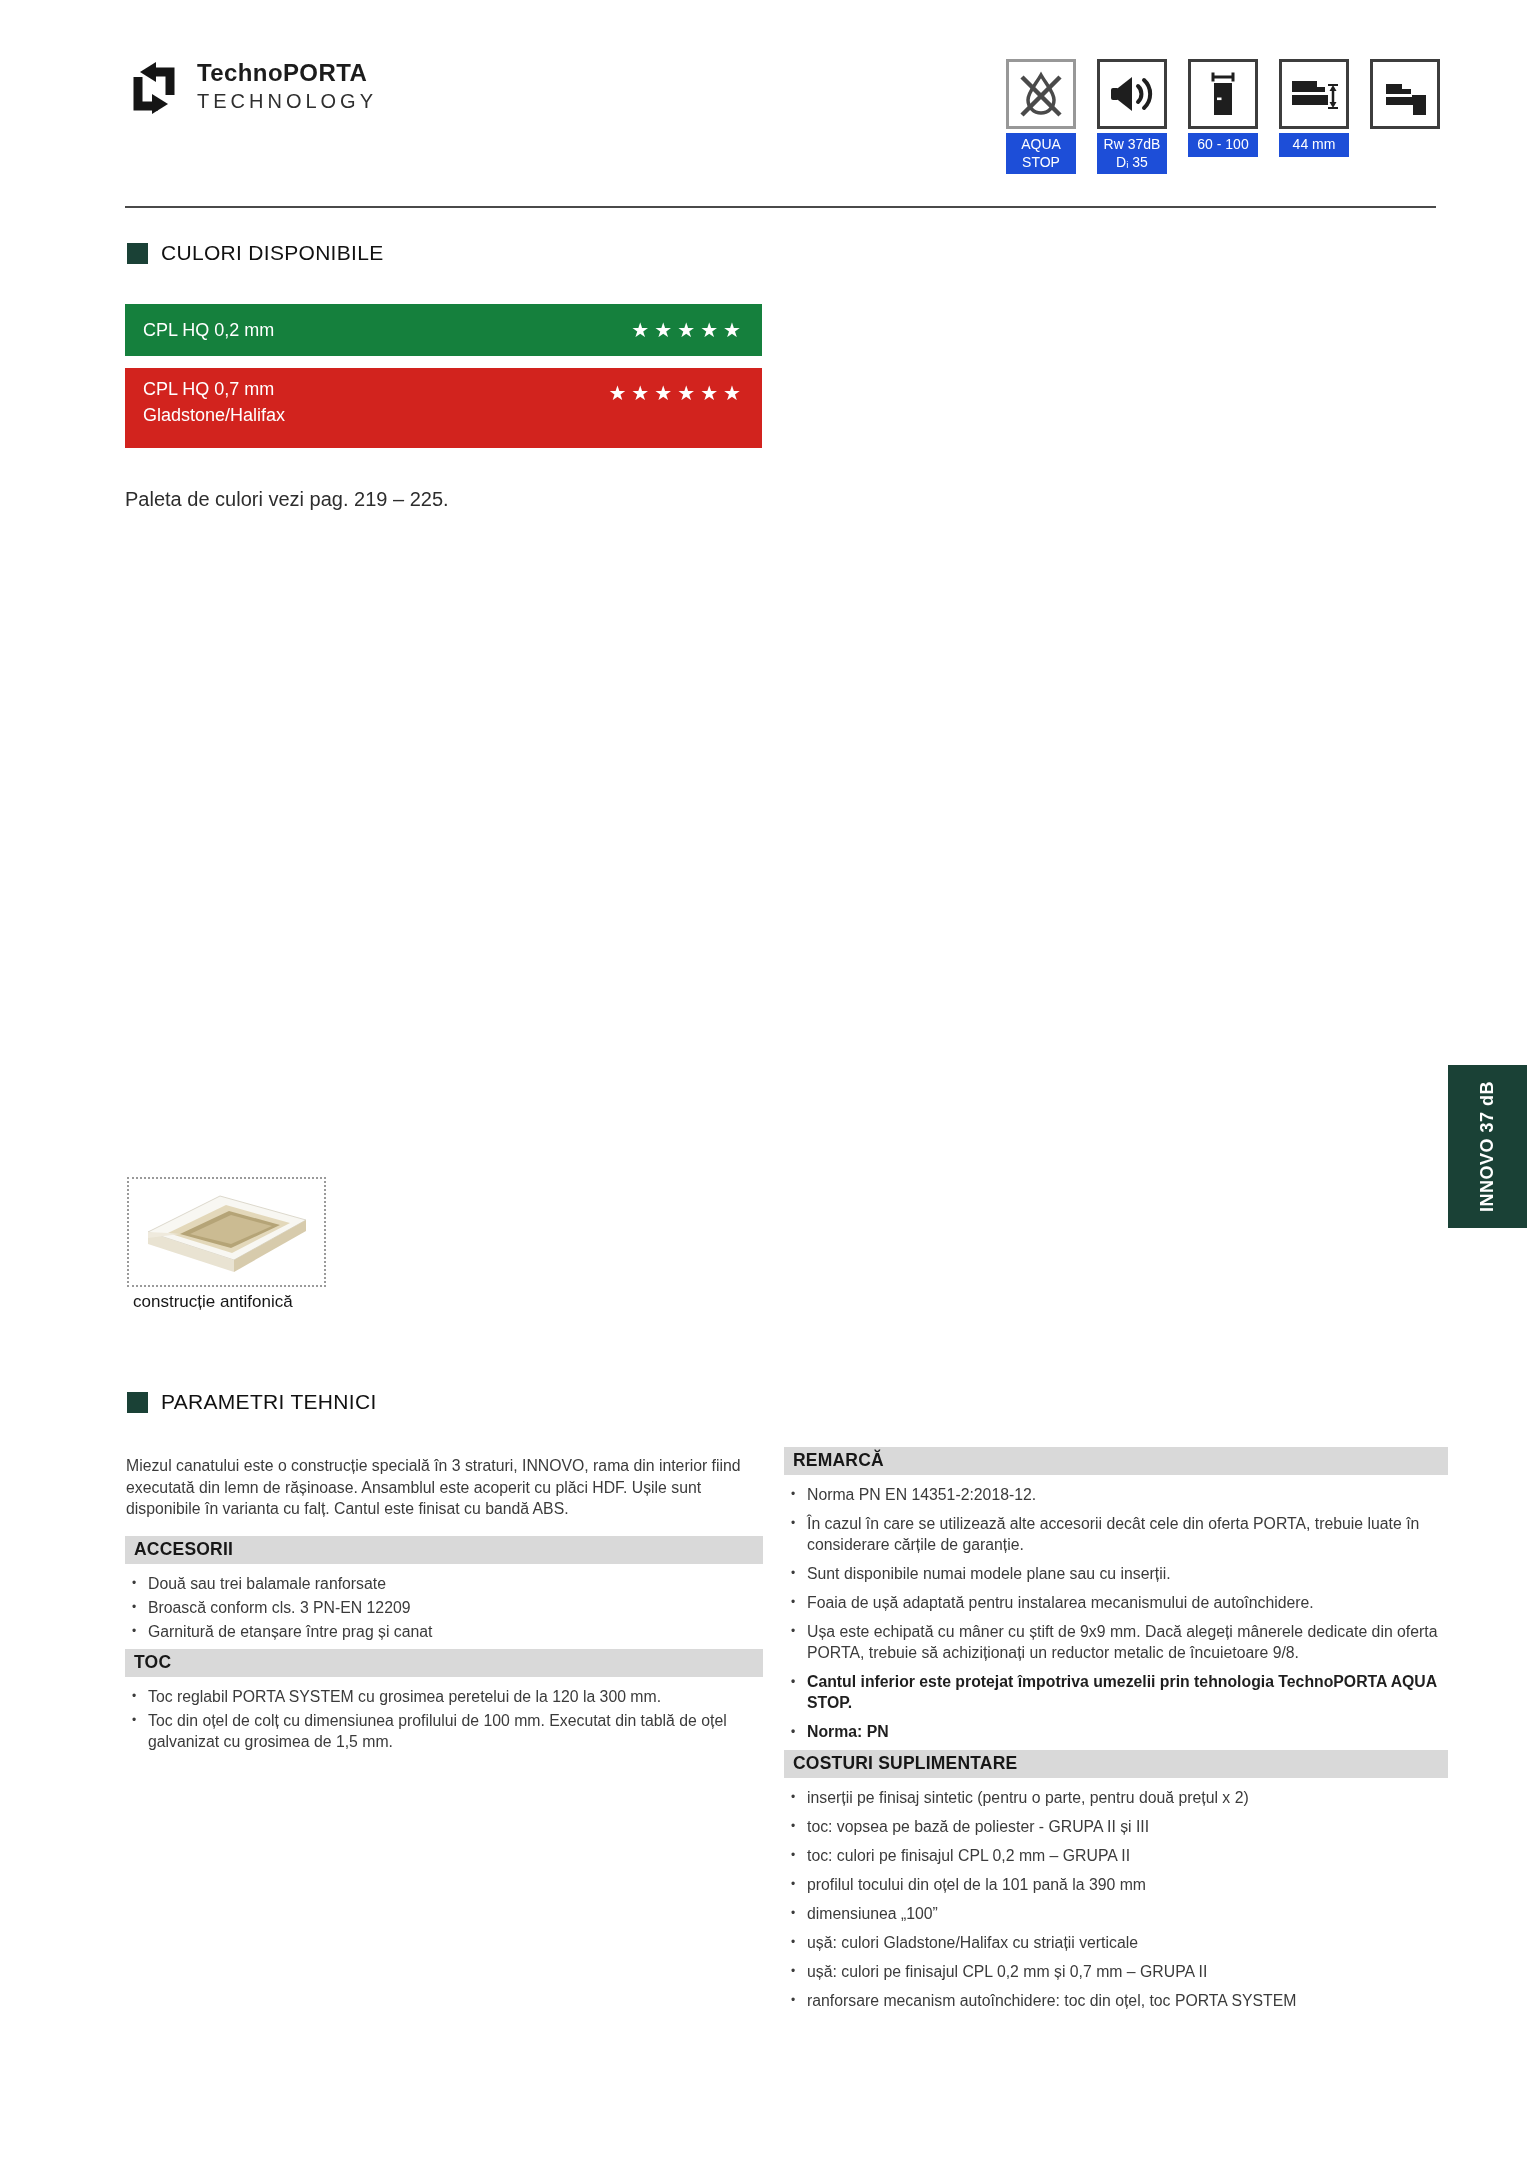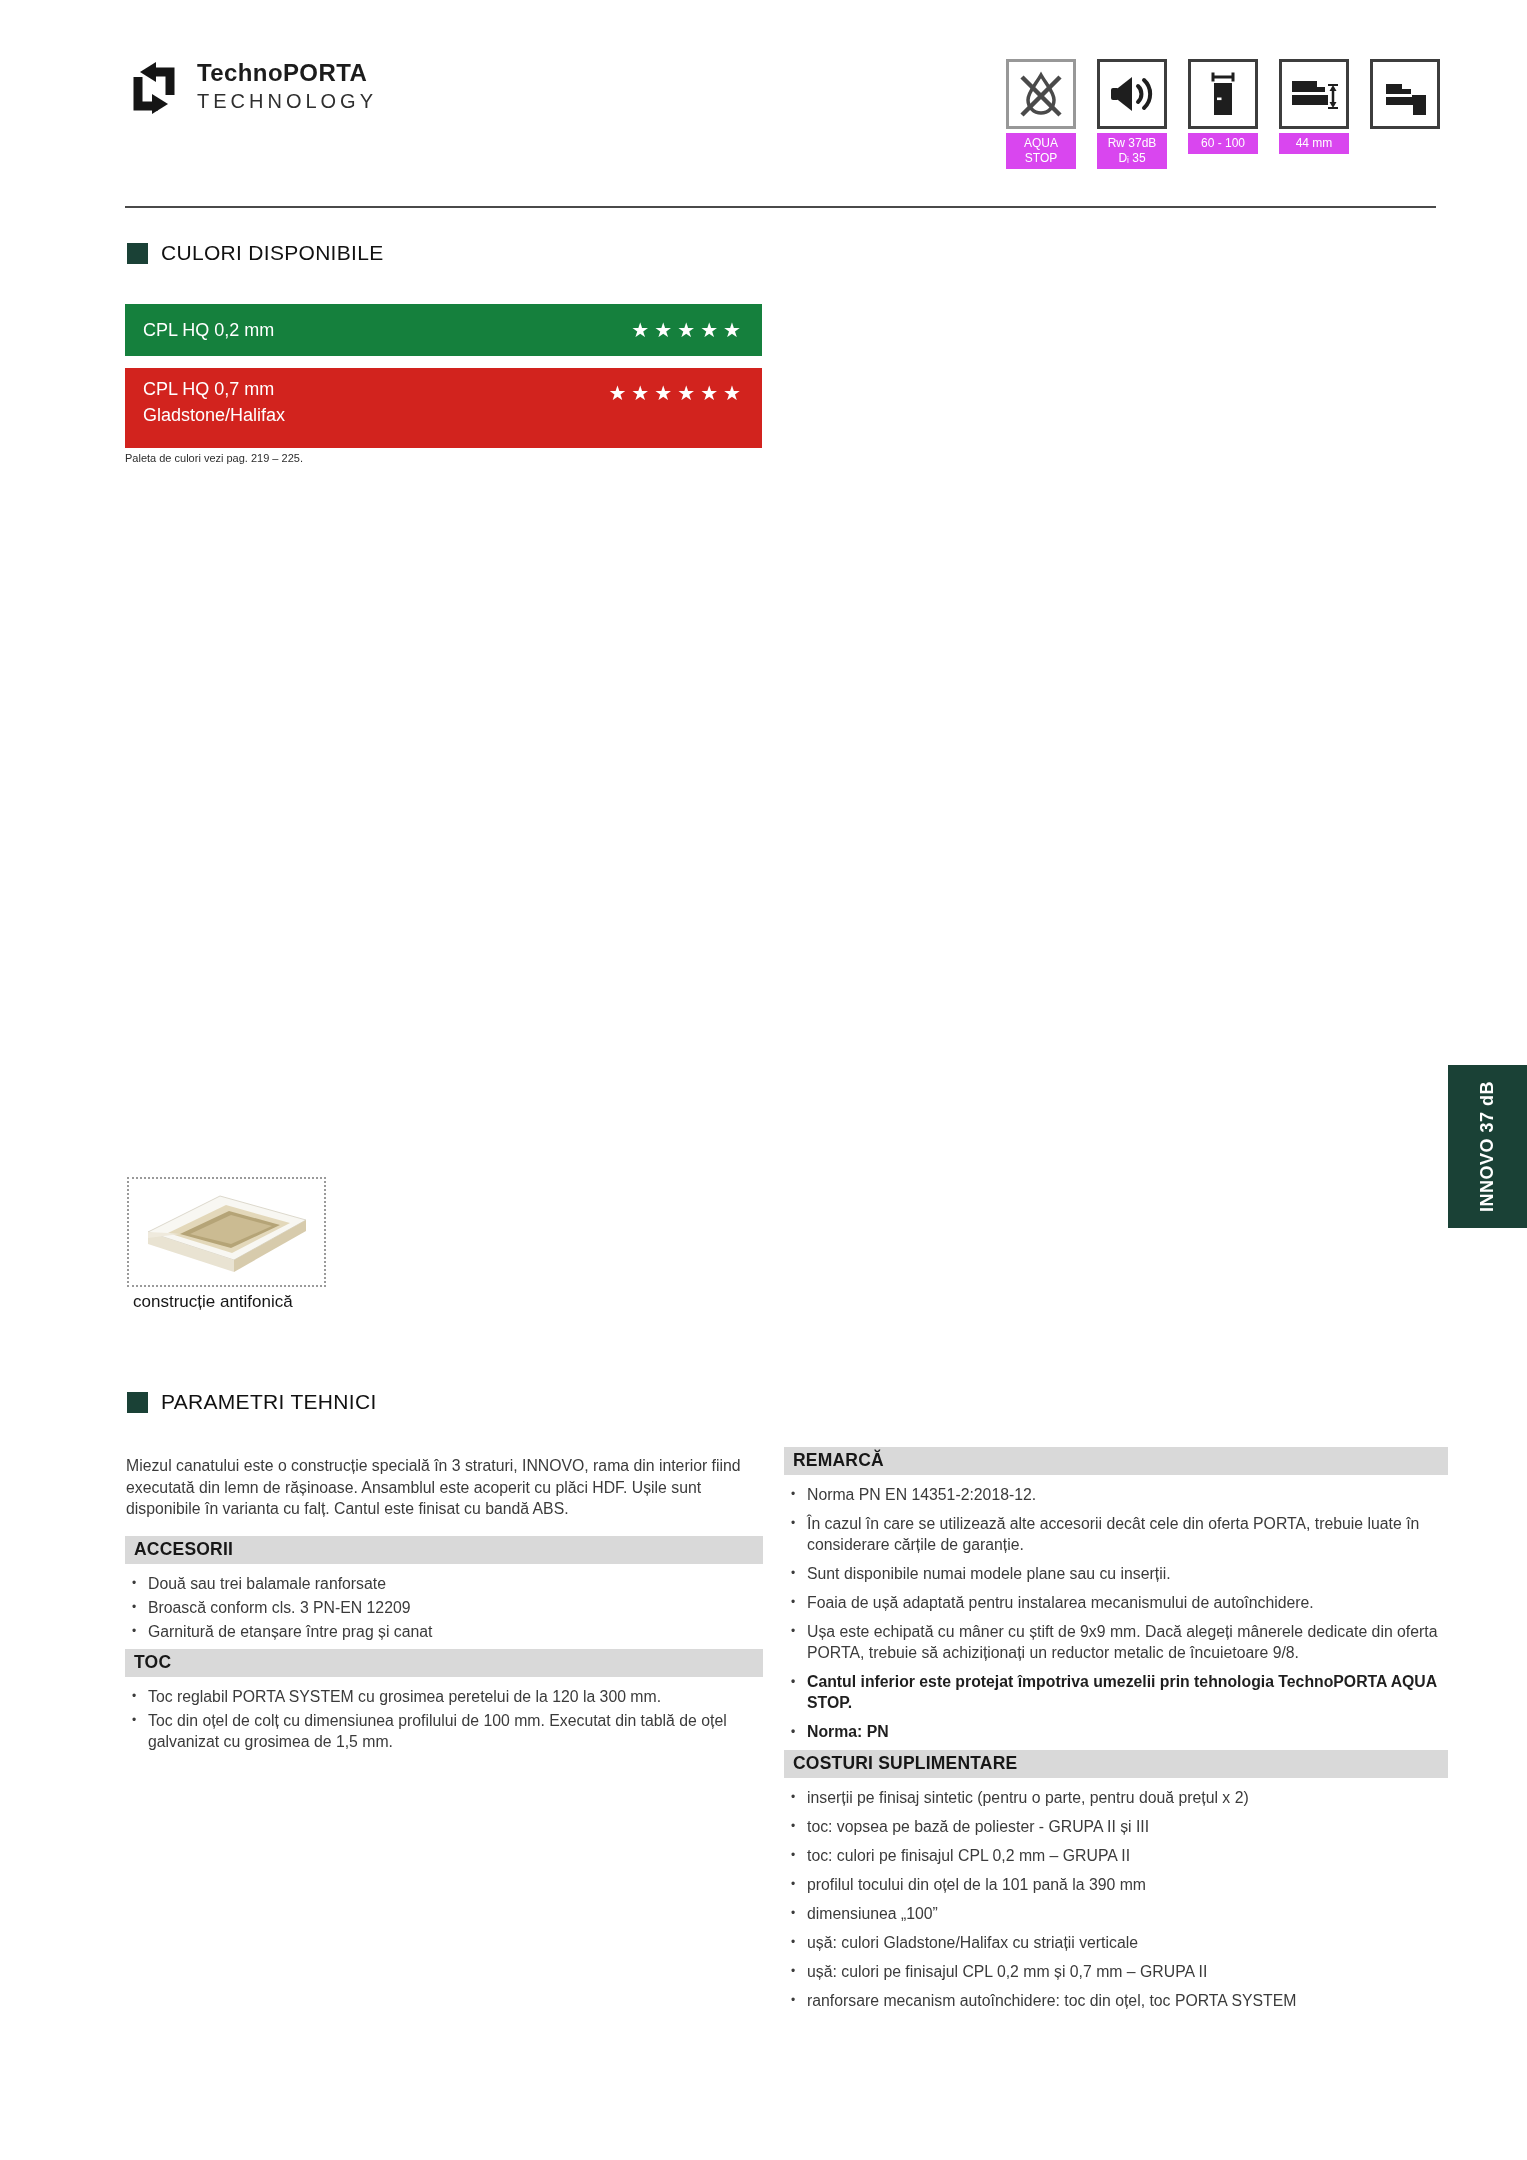--- a/index.html
+++ b/index.html
@@ -10,21 +10,21 @@
   .logo{position:absolute;left:125px;top:57px;display:flex;align-items:flex-start;gap:14px;}
   .logo-mark{width:58px;height:58px;}
   .logo-l1{font-size:24px;font-weight:bold;color:#1c1c1c;letter-spacing:.4px;margin-top:2px;}
   .logo-l2{font-size:20px;color:#2f2f2f;letter-spacing:4px;margin-top:3px;}
 
   .icons-row{position:absolute;left:1006px;top:59px;display:flex;gap:21px;}
   .icon-cell{width:70px;display:flex;flex-direction:column;}
   .icon-box{box-sizing:border-box;width:70px;height:70px;border:3px solid #3d3d3d;
             background:#fff;display:flex;align-items:center;justify-content:center;}
   .icon-box.gray{border-color:#989898;}
-  .icon-label{margin-top:4px;background:#d946ef;color:#fff;font-size:12px;line-height:1.25;
+  .icon-label{margin-top:4px;background:#1d4ed8;color:#fff;font-size:14px;line-height:1.25;
               text-align:center;padding:3px 1px;}
   .icon-label:empty{display:none;}
 
   .divider{position:absolute;left:125px;top:206px;width:1311px;height:2px;background:#4a4a4a;}
 
   
   .sec-head{position:absolute;display:flex;align-items:center;gap:13px;}
   .sec-square{width:21px;height:21px;}
   .sec-title{font-size:21px;color:#111;letter-spacing:.3px;}
 
@@ -32,21 +32,21 @@
   .color-bar{position:absolute;left:125px;width:637px;box-sizing:border-box;color:#fff;
              display:flex;justify-content:space-between;padding:0 16px 0 18px;}
   .bar-orange{top:304px;height:52px;align-items:center;}
   .bar-red{top:368px;height:80px;align-items:flex-start;padding-top:11px;}
   .bar-line1{font-size:18px;}
   .bar-line2{font-size:18px;margin-top:5px;}
   .bar-line2:empty{display:none;}
   .stars{font-size:20px;letter-spacing:5px;white-space:nowrap;}
   .bar-red .stars{margin-top:2px;}
 
-  .palette-note{position:absolute;left:125px;top:452px;font-size:11px;color:#2d2d2d;}
+  .palette-note{position:absolute;left:125px;top:488px;font-size:20px;color:#2d2d2d;}
 
   
   .construct-box{position:absolute;left:127px;top:1177px;width:199px;height:110px;
                  border:2px dotted #9a9a9a;box-sizing:border-box;background:#fff;
                  display:flex;align-items:center;justify-content:center;}
   .construct-caption{position:absolute;left:133px;top:1292px;font-size:17px;color:#161616;}
 
   
   .side-tab{position:absolute;left:1448px;top:1065px;width:79px;height:163px;
             display:flex;align-items:center;justify-content:center;}

